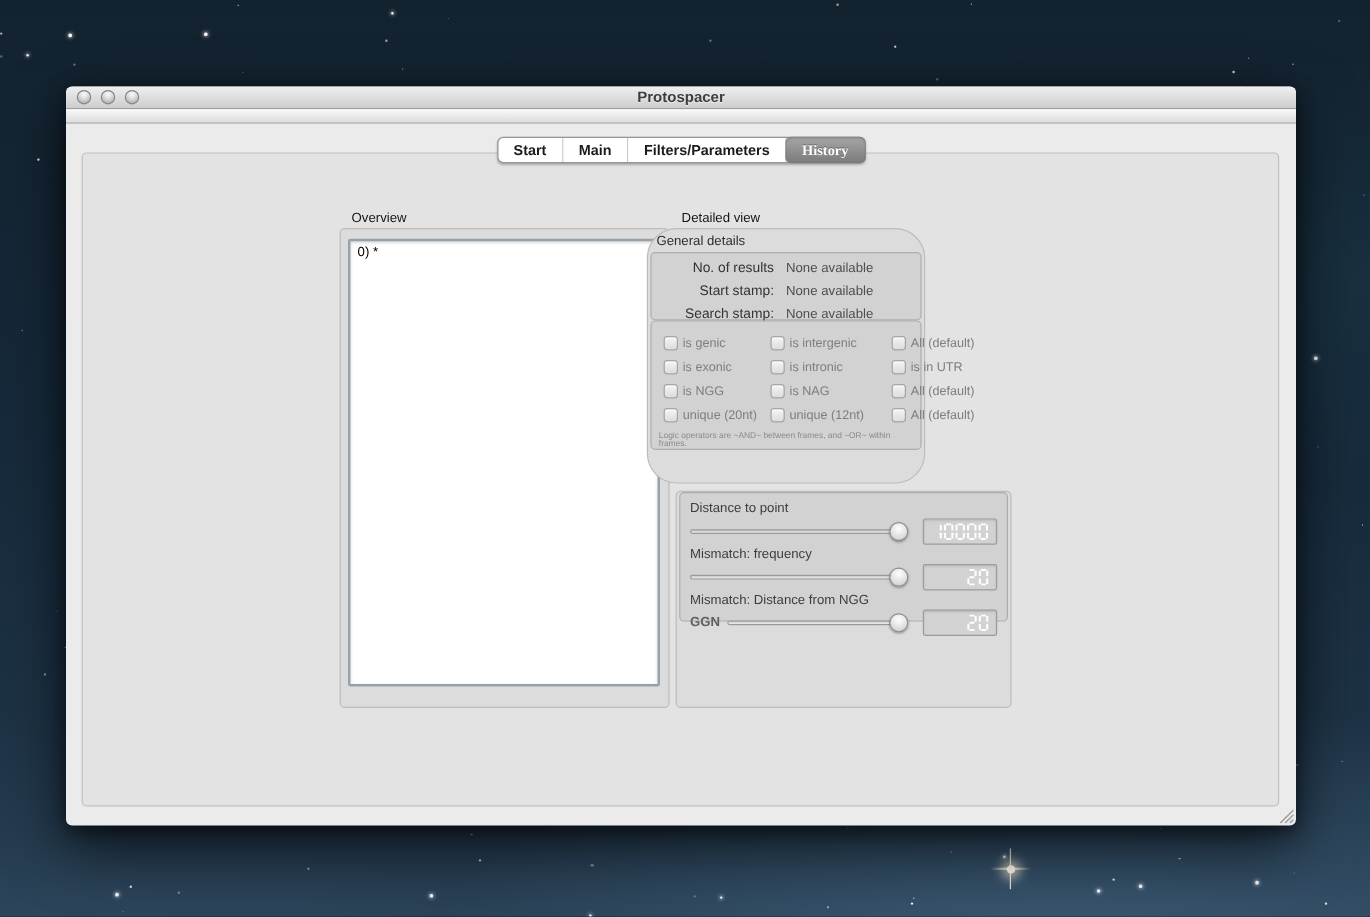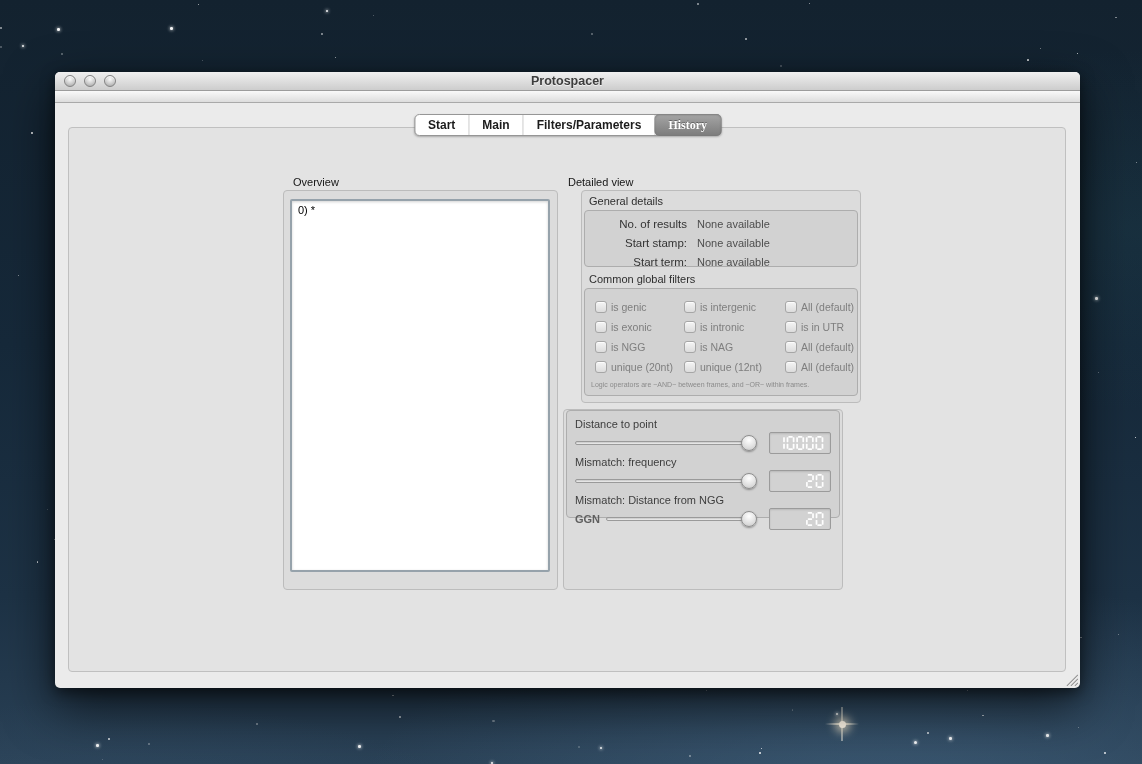--- a/index.html
+++ b/index.html
@@ -51,21 +51,21 @@
   .sec-label { position:absolute; font-size:11px; color:#161616; }
 
   
   .groupbox { position:absolute; background:#dcdcdc; border:1px solid #bcbcbc; border-radius:4px; }
   #overview-box { left:228px; top:118px; width:275px; height:400px; }
   .listbox { position:absolute; left:6px; top:8px; width:260px; height:373px; background:#ffffff;
     border:2px solid #96a2ab; border-radius:2px; box-shadow:inset 0 1px 3px rgba(0,0,0,.18); overflow:hidden; }
   .list-item { font-size:11px; color:#000; padding:3px 0 0 6px; }
 
   
-  #detail-box1 { left:526px; top:118px; width:280px; height:213px; }
+  #detail-box1 { left:484px; top:118px; width:232px; height:213px;border-radius:25px; }
   #detail-box2 { left:508px; top:337px; width:280px; height:181px; }
   .grp-title { font-size:11px; color:#2e2e2e; padding:4px 0 3px 7px; }
   .recessed { position:relative; margin:0 2px; background:#d2d2d2; border:1px solid #adadad; border-radius:4px; }
 
   #general-rows { padding:3px 0 2px 0; }
   .gd-row { display:flex; height:19px; align-items:center; }
   .gd-label { width:102px; text-align:right; font-size:11.5px; color:#333; }
   .gd-value { margin-left:10px; font-size:11px; color:#4e4e4e; }
 
   #cb-grid { display:grid; grid-template-columns:89px 101px auto; padding:11px 0 0 10px; row-gap:7px; }
@@ -329,26 +329,25 @@
         <div id="general-rows">
             <div class="gd-row">
               <span class="gd-label">No. of results</span>
               <span class="gd-value">None available</span>
             </div>
             <div class="gd-row">
               <span class="gd-label">Start stamp:</span>
               <span class="gd-value">None available</span>
             </div>
             <div class="gd-row">
-              <span class="gd-label">Start term:</span>
+              <span class="gd-label">Search stamp:</span>
               <span class="gd-value">None available</span>
             </div>
           </div>
       </div>
-      <div class="grp-title" style="padding-top:6px;">Common global filters</div>
       <div class="recessed" style="height:108px;">
         <div id="cb-grid">
             <label class="cb-wrap">
               <span class="cb"></span>
               <span class="cb-label">is genic</span>
             </label>
             <label class="cb-wrap">
               <span class="cb"></span>
               <span class="cb-label">is intergenic</span>
             </label>

